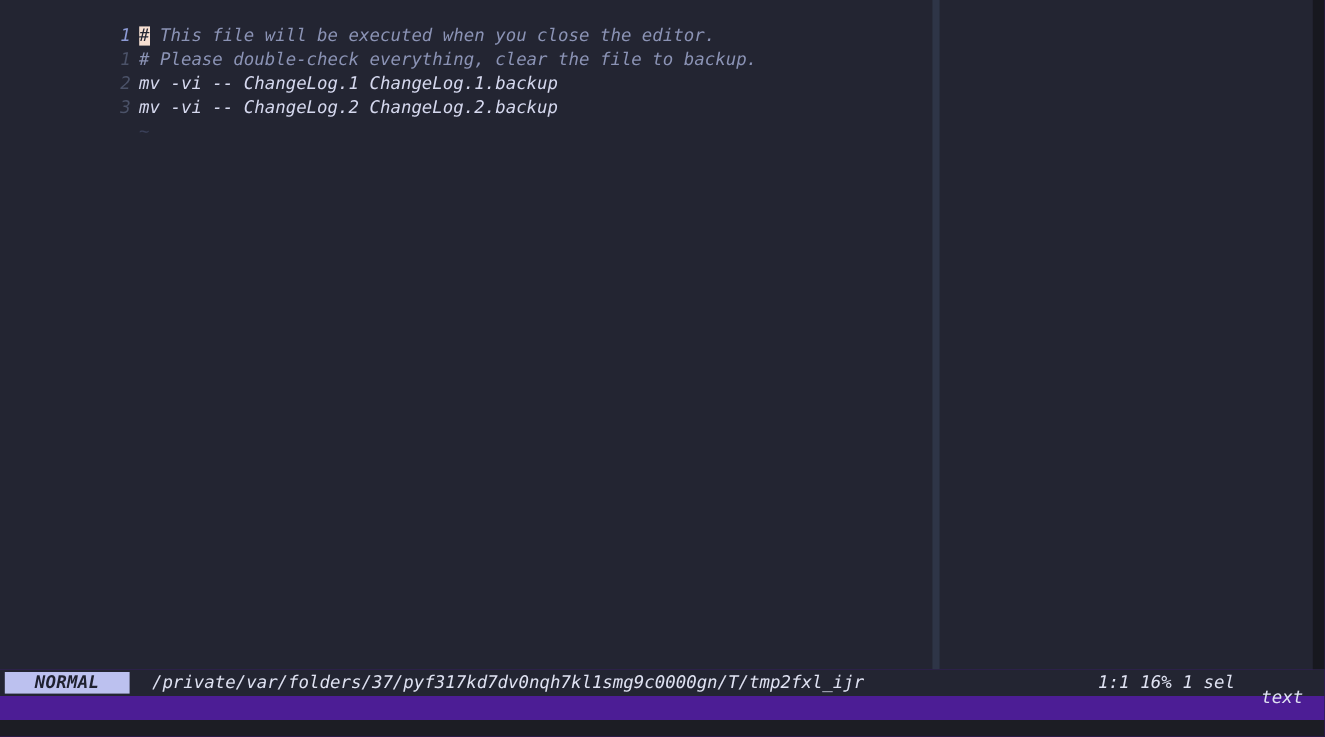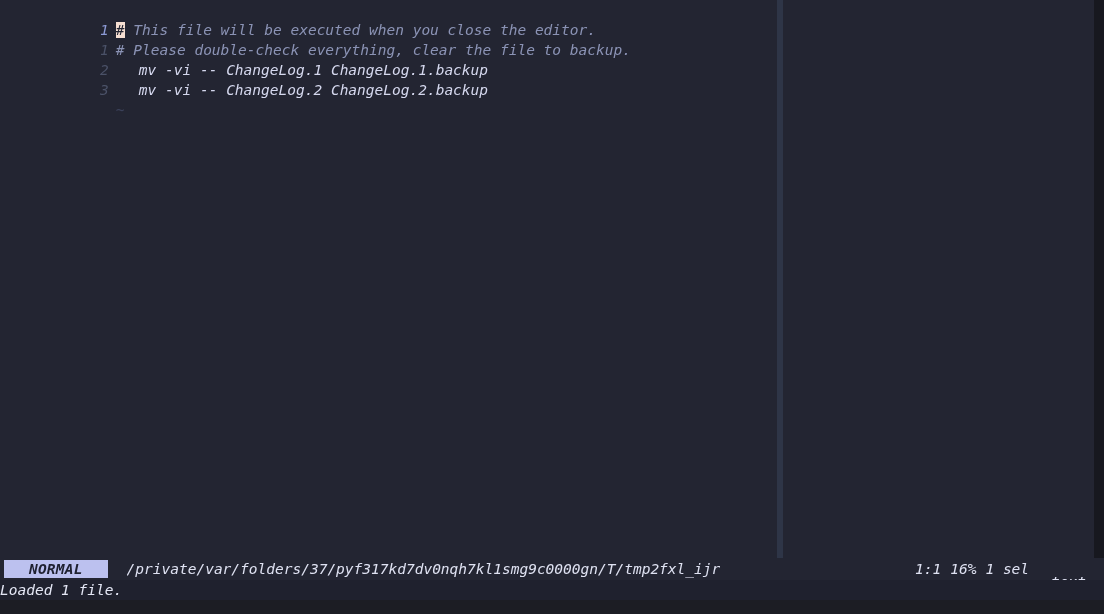--- a/index.html
+++ b/index.html
@@ -84,21 +84,21 @@
     vertical-align: top;
   }
   .gutter.current { color: #8d9bd6; }
 
   .content {
     display: inline-block;
     vertical-align: top;
   }
 
   .tok-comment { color: #8b93b5; }
-  .tok-cmd     { color: #d5d8ee; margin-left: 23px; }
+  .tok-cmd     { color: #d5d8ee; }
   .tok-tilde   { color: #3b415a; }
 
   
   .cursor {
     background: #f6dfd2;
     color: #232532;
   }
 
   
   .statusline {
@@ -211,17 +211,16 @@
     <div class="file-path">/private/var/folders/37/pyf317kd7dv0nqh7kl1smg9c0000gn/T/tmp2fxl_ijr</div>
 
     <div class="status-right">
       <span class="seg">1:1</span>
       <span class="seg">16%</span>
       <span class="seg">1 sel</span>
       <span class="seg seg-filetype">text</span>
     </div>
   </div>
 
-  <div class="messageline">Loaded 1 file.</div>
 
   <div class="bottom-bezel"></div>
 
 </div>
 
 </body></html>

